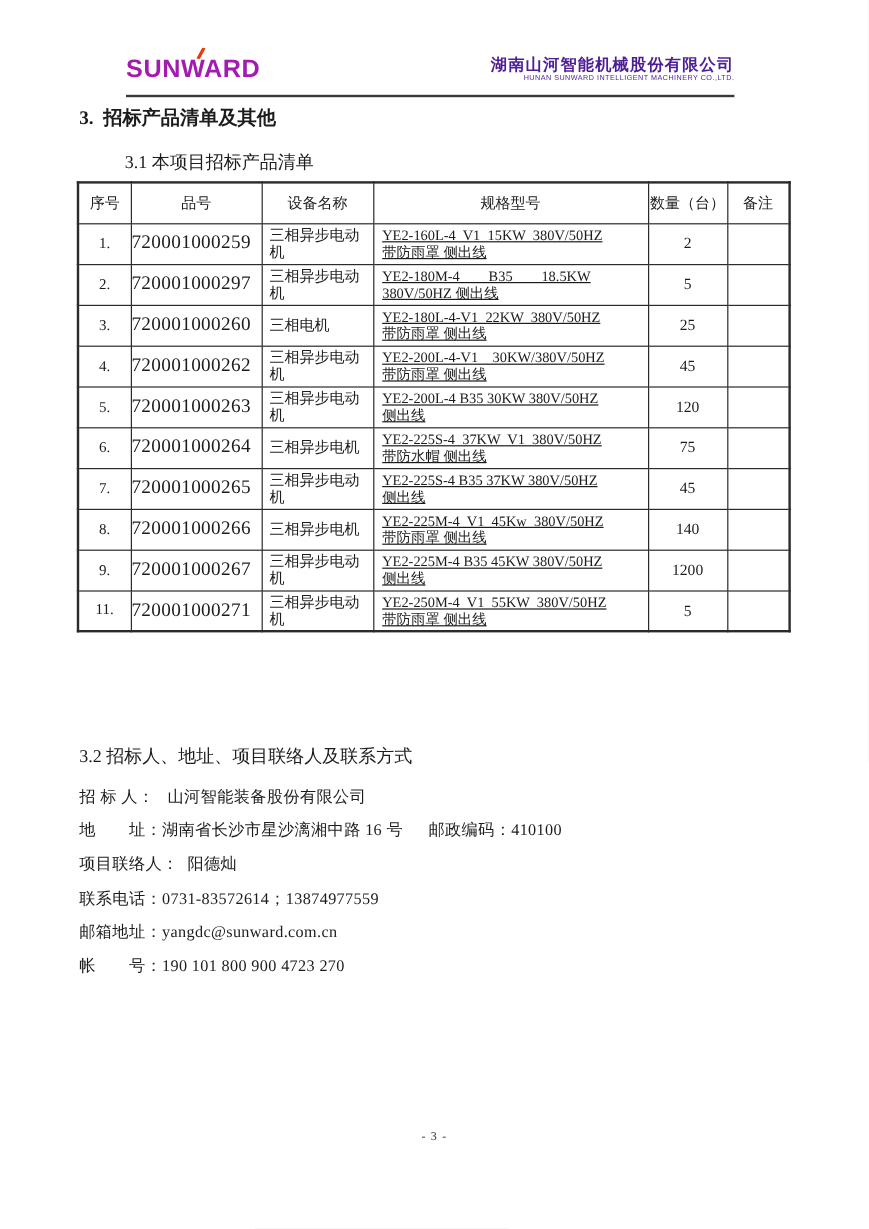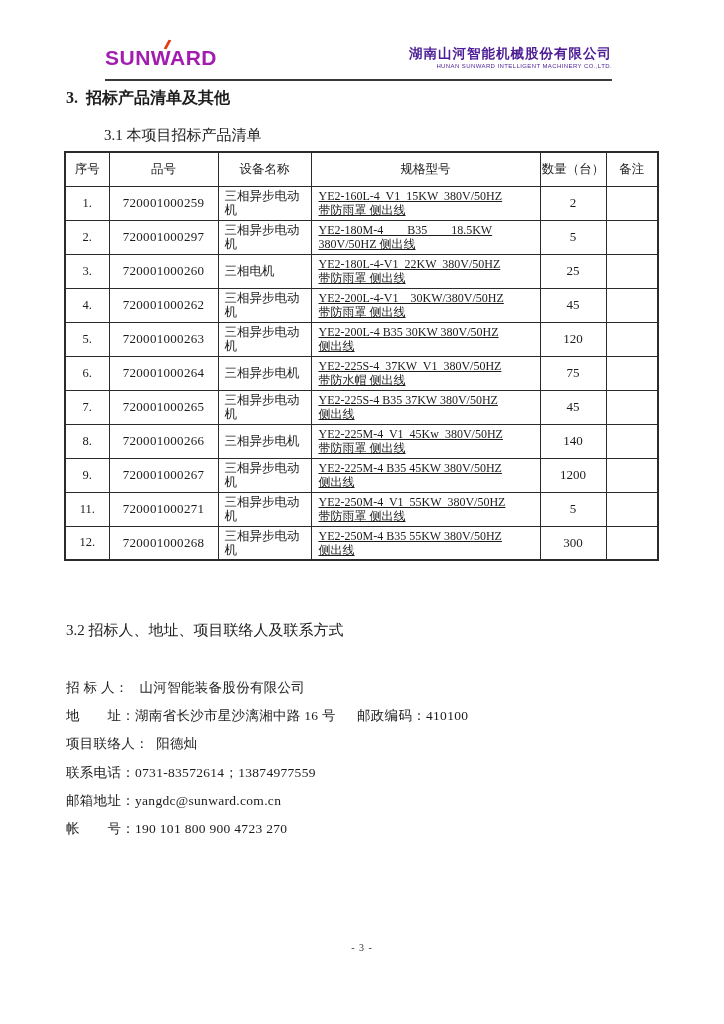--- a/index.html
+++ b/index.html
@@ -106,34 +106,34 @@
   table.products col.c-rem   { width: 52px; }
   table.products th, table.products td {
     border: 1px solid #2b2b2b;
     vertical-align: middle;
     font-weight: normal;
   }
   table.products { border: 2px solid #2b2b2b; }
   table.products tr { height: 34px; }
   th.hcell { font-size: 12.5px; text-align: center; padding: 0; margin-top: 32px; }
   td.no-cell   { font-size: 12.5px; text-align: center; }
-  td.part-cell { font-size: 13px; text-align: center; letter-spacing: 0.3px; }
+  td.part-cell { font-size: 16px; letter-spacing: 0.3px; }
   td.dev-cell  { font-size: 12.5px; text-align: left; padding: 2px 4px 2px 6px;
                  line-height: 14px; word-break: break-all; margin-left: 23px; }
   td.spec-cell { font-size: 12px; text-align: left; padding: 2px 4px 2px 7px;
                  line-height: 14px; text-decoration: underline; }
   td.spec-cell .spec-line { white-space: pre; }
   td.qty-cell  { font-size: 13px; text-align: center; }
   td.rem-cell  { font-size: 12px; text-align: center; }
 
   
   .contact {
     position: absolute;
     left: 66px;
-    top: 679px;
+    top: 655px;
   }
   .contact-line {
     height: 28.2px;
     font-size: 13.5px;
     white-space: pre-wrap;
     letter-spacing: 0.3px;
   }
 
   
   .footer {
@@ -286,31 +286,20 @@
       <td class="no-cell">11.</td>
       <td class="part-cell">720001000271</td>
       <td class="dev-cell">三相异步电动机</td>
       <td class="spec-cell">
         <div class="spec-line">YE2-250M-4  V1  55KW  380V/50HZ</div>
         <div class="spec-line">带防雨罩 侧出线</div>
       </td>
       <td class="qty-cell">5</td>
       <td class="rem-cell"></td>
     </tr>
-    <tr>
-      <td class="no-cell">12.</td>
-      <td class="part-cell">720001000268</td>
-      <td class="dev-cell">三相异步电动机</td>
-      <td class="spec-cell">
-        <div class="spec-line">YE2-250M-4 B35 55KW 380V/50HZ</div>
-        <div class="spec-line">侧出线</div>
-      </td>
-      <td class="qty-cell">300</td>
-      <td class="rem-cell"></td>
-    </tr>
   </tbody>
     </table>
 
   <div class="h32-title">3.2 招标人、地址、项目联络人及联系方式</div>
 
   <div class="contact">
     <div class="contact-line">招 标 人：   山河智能装备股份有限公司</div>
     <div class="contact-line">地　　址：湖南省长沙市星沙漓湘中路 16 号　  邮政编码：410100</div>
     <div class="contact-line">项目联络人：  阳德灿</div>
     <div class="contact-line">联系电话：0731-83572614；13874977559</div>

